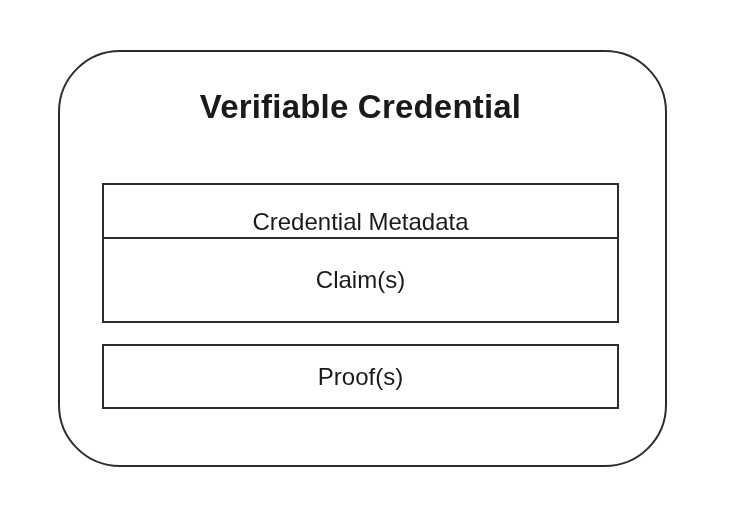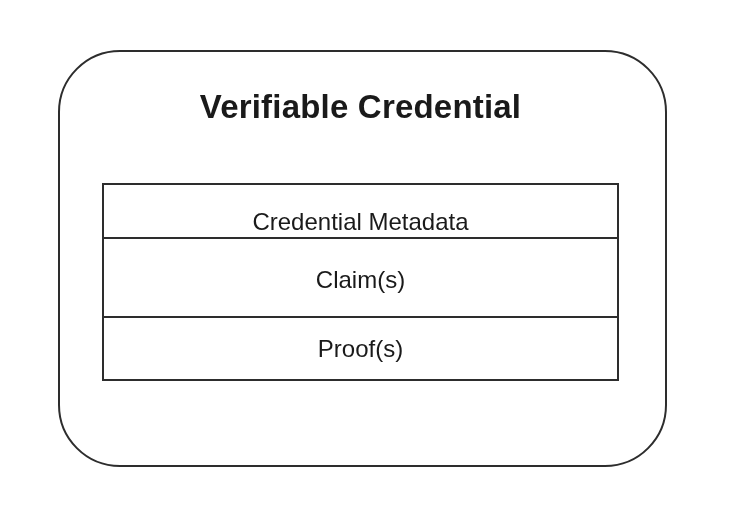--- a/index.html
+++ b/index.html
@@ -52,21 +52,21 @@
     align-items: center;
     justify-content: center;
   }
   .inner-box .box-label {
     font-size: 24px;
     font-weight: 400;
     color: var(--text-color);
   }
   .box-metadata { top: 150px; height: 78px; margin-top: 33px; }
   .box-claims   { top: 237px; height: 86px; }
-  .box-proofs   { top: 316px; height: 65px; }
+  .box-proofs   { top: 344px; height: 65px; }
 </style>
 </head>
 <body>
 
 <div class="canvas">
   <div class="outer-rect"></div>
 
   <div class="diagram-title">Verifiable Credential</div>
 
   <div class="inner-box box-metadata">

